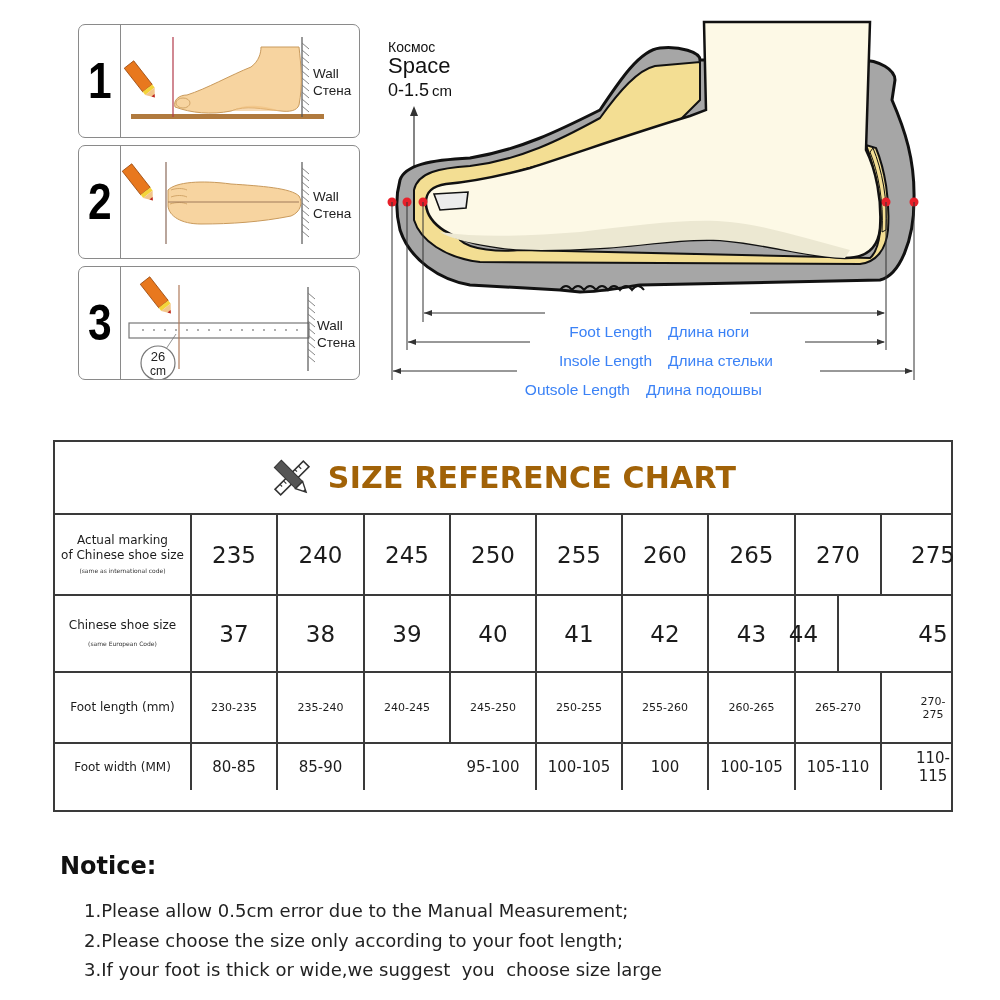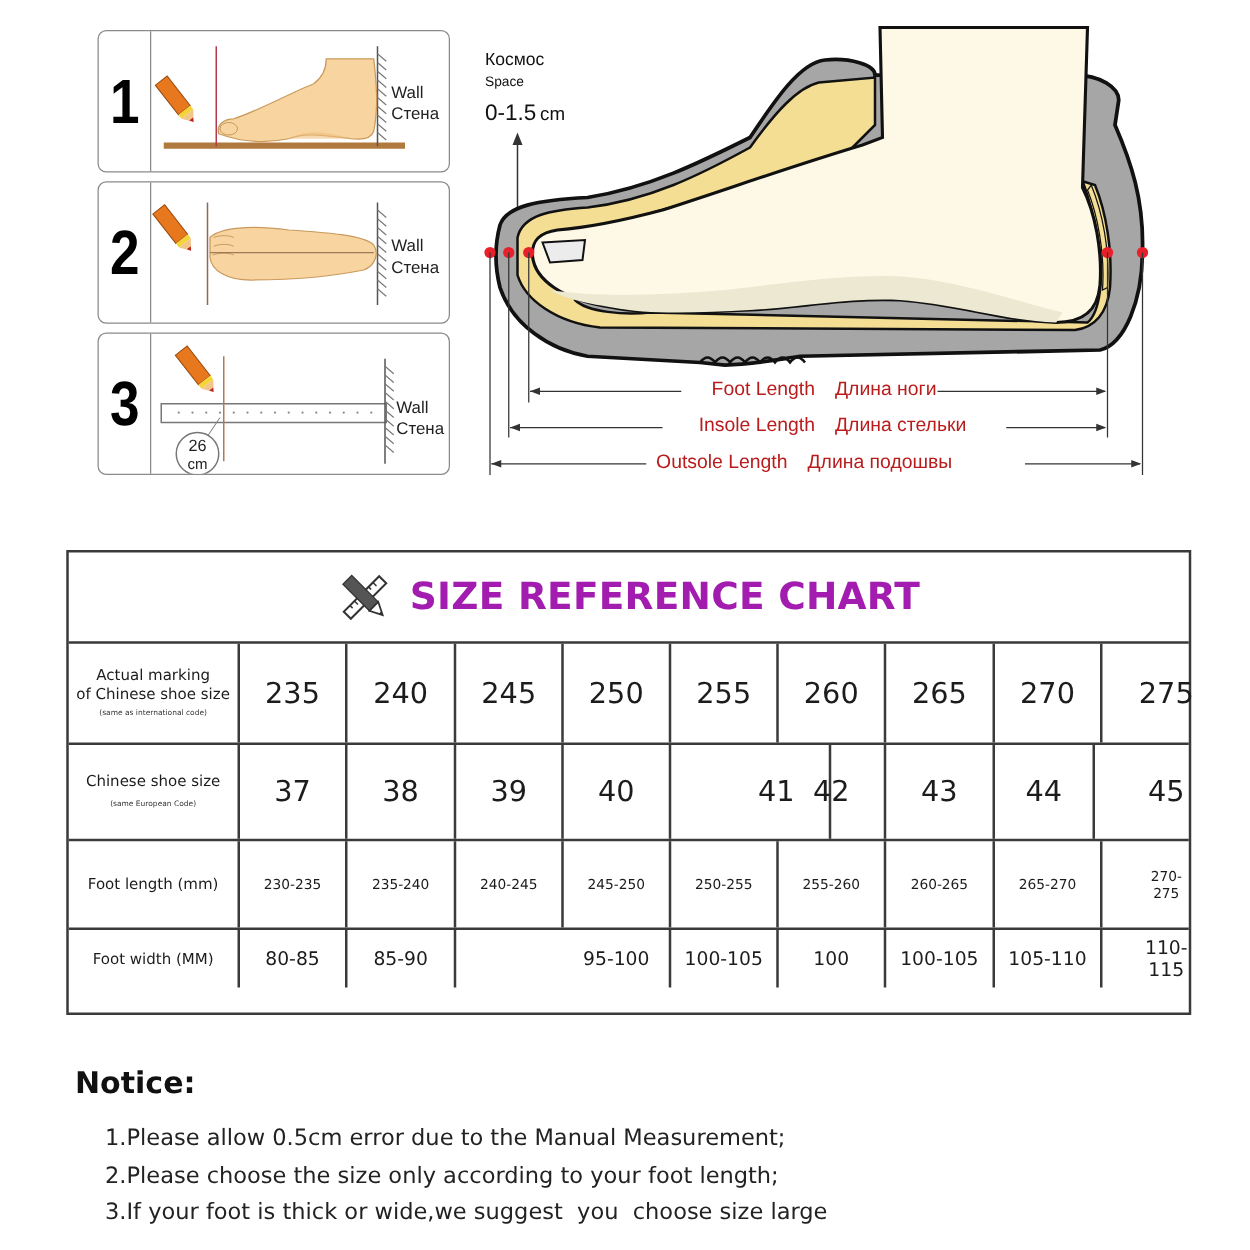--- a/index.html
+++ b/index.html
@@ -25,40 +25,41 @@
     position: absolute; left: 234px; font-family: "Liberation Sans", sans-serif;
     font-size: 13.5px; line-height: 17px; color: #222;
   }
 
   
   #shoe-diagram { position: absolute; left: 380px; top: 10px; }
   .space-label {
     position: absolute; left: 388px; font-family: "Liberation Sans", sans-serif; color: #111;
   }
   .dim-row {
-    position: absolute; font-family: "Liberation Sans", sans-serif; font-size: 15.5px; color: #b91c1c;
+    position: absolute; font-family: "Liberation Sans", sans-serif; font-size: 15.5px; color: #3b82f6;
     white-space: nowrap;
+    margin-top: 20px;
   }
   .dim-row span { display: inline-block; }
   .dim-en { text-align: right; width: 250px; }
   .dim-ru { margin-left: 16px; }
 
   
   #size-table {
     position: absolute; left: 53px; top: 440px; width: 900px; height: 372px;
     border: 2px solid #3a3a3a; background: #fff;
   }
   .title-row {
     position: absolute; left: 0; top: 0; width: 100%; height: 73px;
     border-bottom: 2px solid #3a3a3a;
     display: flex; align-items: center; justify-content: center;
   }
   .title-text {
     font-family: "DejaVu Sans", sans-serif; font-weight: 700; font-size: 30px;
-    letter-spacing: 0.2px; color: #a21caf; margin-left: 14px;
+    letter-spacing: 0.2px; color: #a16207; margin-left: 14px;
   }
   .grid-row { position: absolute; left: 0; width: 100%; border-bottom: 2px solid #3a3a3a; }
   .grid-row:last-child { border-bottom: none; }
   .cell {
     position: absolute; top: 0; height: 100%;
     display: flex; align-items: center; justify-content: center; text-align: center;
     border-right: 2px solid #3a3a3a; color: #1c1c1c;
   }
   .cell.last { border-right: none; padding-left: 31px; }
   .hdr-cell { flex-direction: column; font-size: 12px; line-height: 15px; }
@@ -205,21 +206,21 @@
     <text x="37" y="108" text-anchor="middle" font-family="Liberation Sans, sans-serif" font-size="12" fill="#222">cm</text>
   </svg>
   <div class="wall-label" style="top:50px; left:238px;">
     <div>Wall</div>
     <div>Стена</div>
   </div>
 </div>
 
 <div class="space-label" style="top:38px;">
   <div style="font-size:14px; line-height:18px;">Космос</div>
-  <div style="font-size:11px; line-height:20px;">Space</div>
+  <div style="font-size:22px; line-height:20px;">Space</div>
   <div style="font-size:18px; line-height:24px; margin-top:2px;">
     <span>0-1.5</span><span style="font-size:15px; margin-left:3px;">cm</span>
   </div>
 </div>
 
 <svg id="shoe-diagram" width="560" height="380" viewBox="380 10 560 380" style="left:380px; top:10px;">
 
   <line x1="414" y1="112" x2="414" y2="200" stroke="#333" stroke-width="1.2"></line>
   <polygon points="410,116 414,106 418,116" fill="#333"></polygon>
 
@@ -313,24 +314,24 @@
 
   <div class="grid-row" style="top:154px; height:77px;">
     <div class="cell hdr-cell" style="left:0; width:137px;">
       <div>Chinese shoe size</div>
       <div class="sub" style="margin-top:6px;">(same European Code)</div>
     </div>
     <div class="cell big" style="left:137px; width:86px;">37</div>
     <div class="cell big" style="left:223px; width:87px;">38</div>
     <div class="cell big" style="left:310px; width:86px;">39</div>
     <div class="cell big" style="left:396px; width:86px;">40</div>
-    <div class="cell big" style="left:482px; width:86px;margin-left:42px;">41</div>
+    <div class="cell big" style="left:482px; width:86px;">41</div>
     <div class="cell big" style="left:568px; width:86px;">42</div>
     <div class="cell big" style="left:654px; width:87px;">43</div>
-    <div class="cell big" style="left:741px; width:80px;">44</div>
+    <div class="cell big" style="left:715px; width:69px;">44</div>
     <div class="cell big last" style="left:827px; width:71px;">45</div>
   </div>
 
   <div class="grid-row" style="top:231px; height:71px;">
     <div class="cell hdr-cell" style="left:0; width:137px;">Foot length (mm)</div>
     <div class="cell small" style="left:137px; width:86px;">230-235</div>
     <div class="cell small" style="left:223px; width:87px;">235-240</div>
     <div class="cell small" style="left:310px; width:86px;">240-245</div>
     <div class="cell small" style="left:396px; width:86px;">245-250</div>
     <div class="cell small" style="left:482px; width:86px;">250-255</div>

